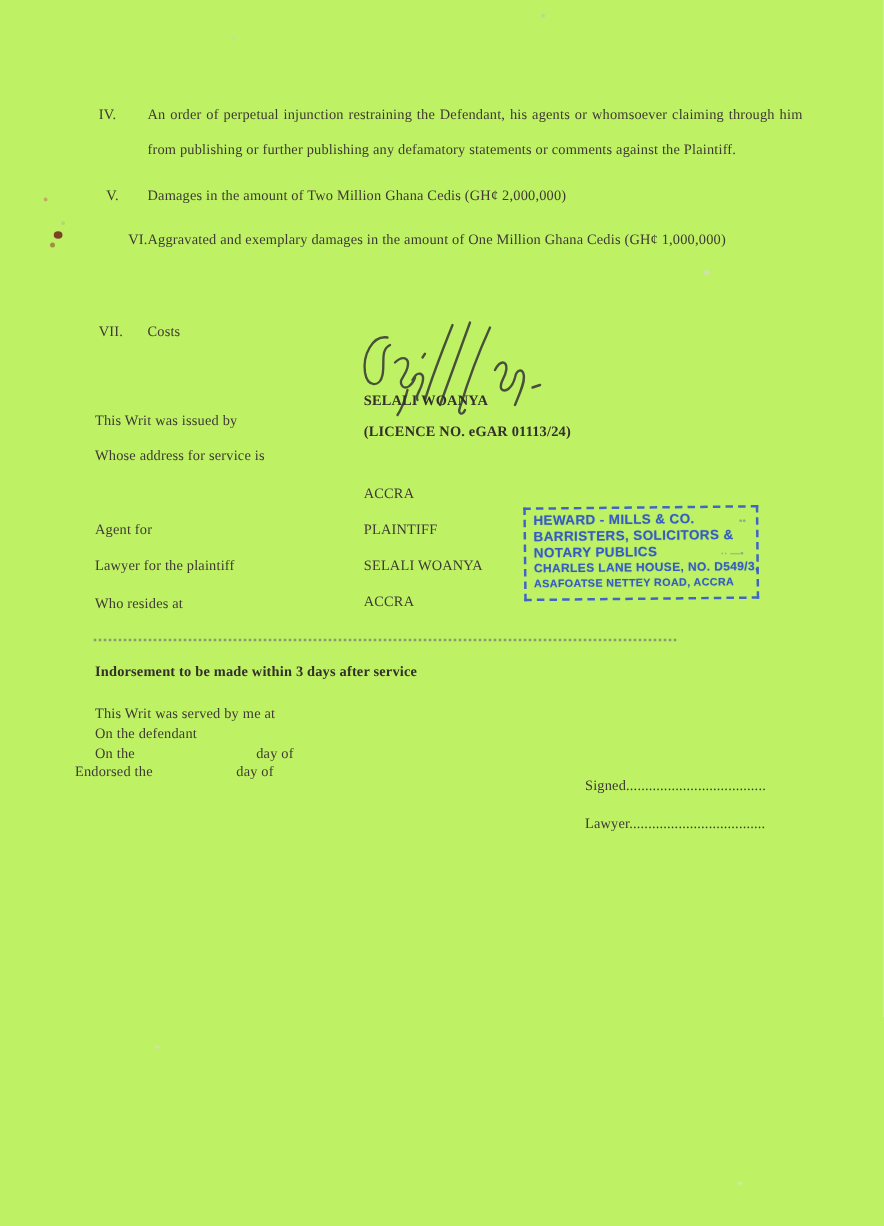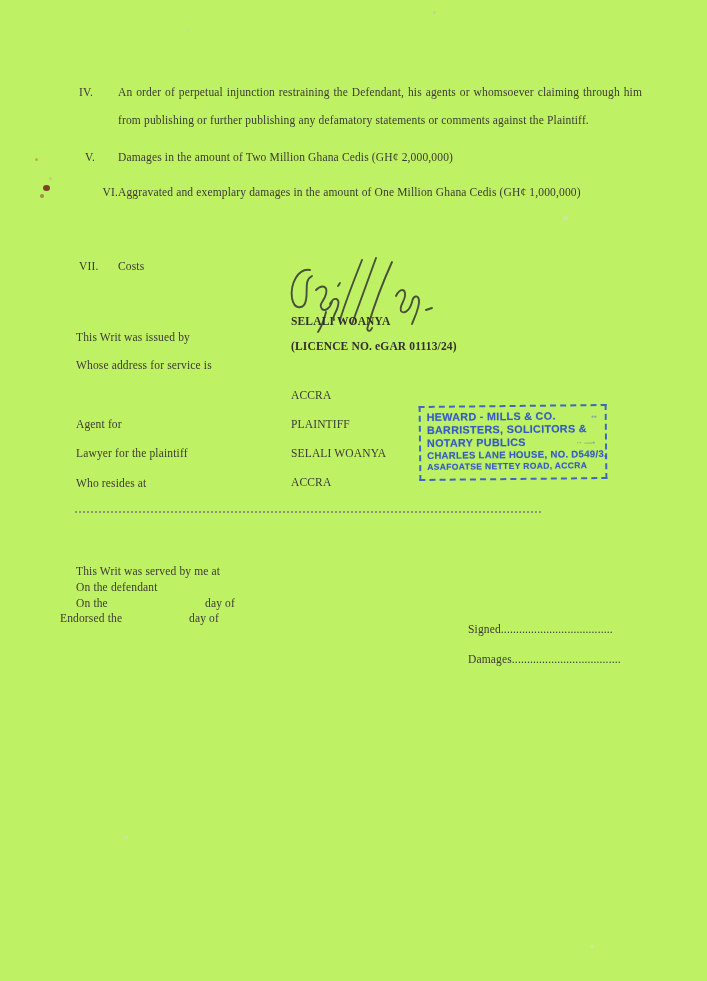--- a/index.html
+++ b/index.html
@@ -123,26 +123,27 @@
     <div class="sl big">BARRISTERS, SOLICITORS &amp;</div>
     <div class="sl big">NOTARY PUBLICS</div>
     <div class="sl mid">CHARLES LANE HOUSE, NO. D549/3,</div>
     <div class="sl sml">ASAFOATSE NETTEY ROAD, ACCRA</div>
     <div class="ghost" style="right:8px;top:6px;">••</div>
     <div class="ghost" style="right:10px;top:32px;">·· —•</div>
   </div>
 
   <div class="dotline"></div>
 
+  <div class="t b" style="left:76px;top:531px;">Indorsement to be made within 3 days after service</div>
 
   <div class="t" style="left:76px;top:564px;">This Writ was served by me at</div>
   <div class="t" style="left:76px;top:580px;">On the defendant</div>
   <div class="t" style="left:76px;top:596px;">
     <span class="served-col">On the</span><span>day of</span>
   </div>
   <div class="t" style="left:60px;top:611px;">
     <span class="served-col">Endorsed the</span><span>day of</span>
   </div>
 
   <div class="t" style="left:468px;top:622px;">Signed.....................................</div>
-  <div class="t" style="left:468px;top:652px;">Damages....................................</div>
+  <div class="t" style="left:468px;top:652px;">Lawyer....................................</div>
 
 </div>
 
 </body></html>

